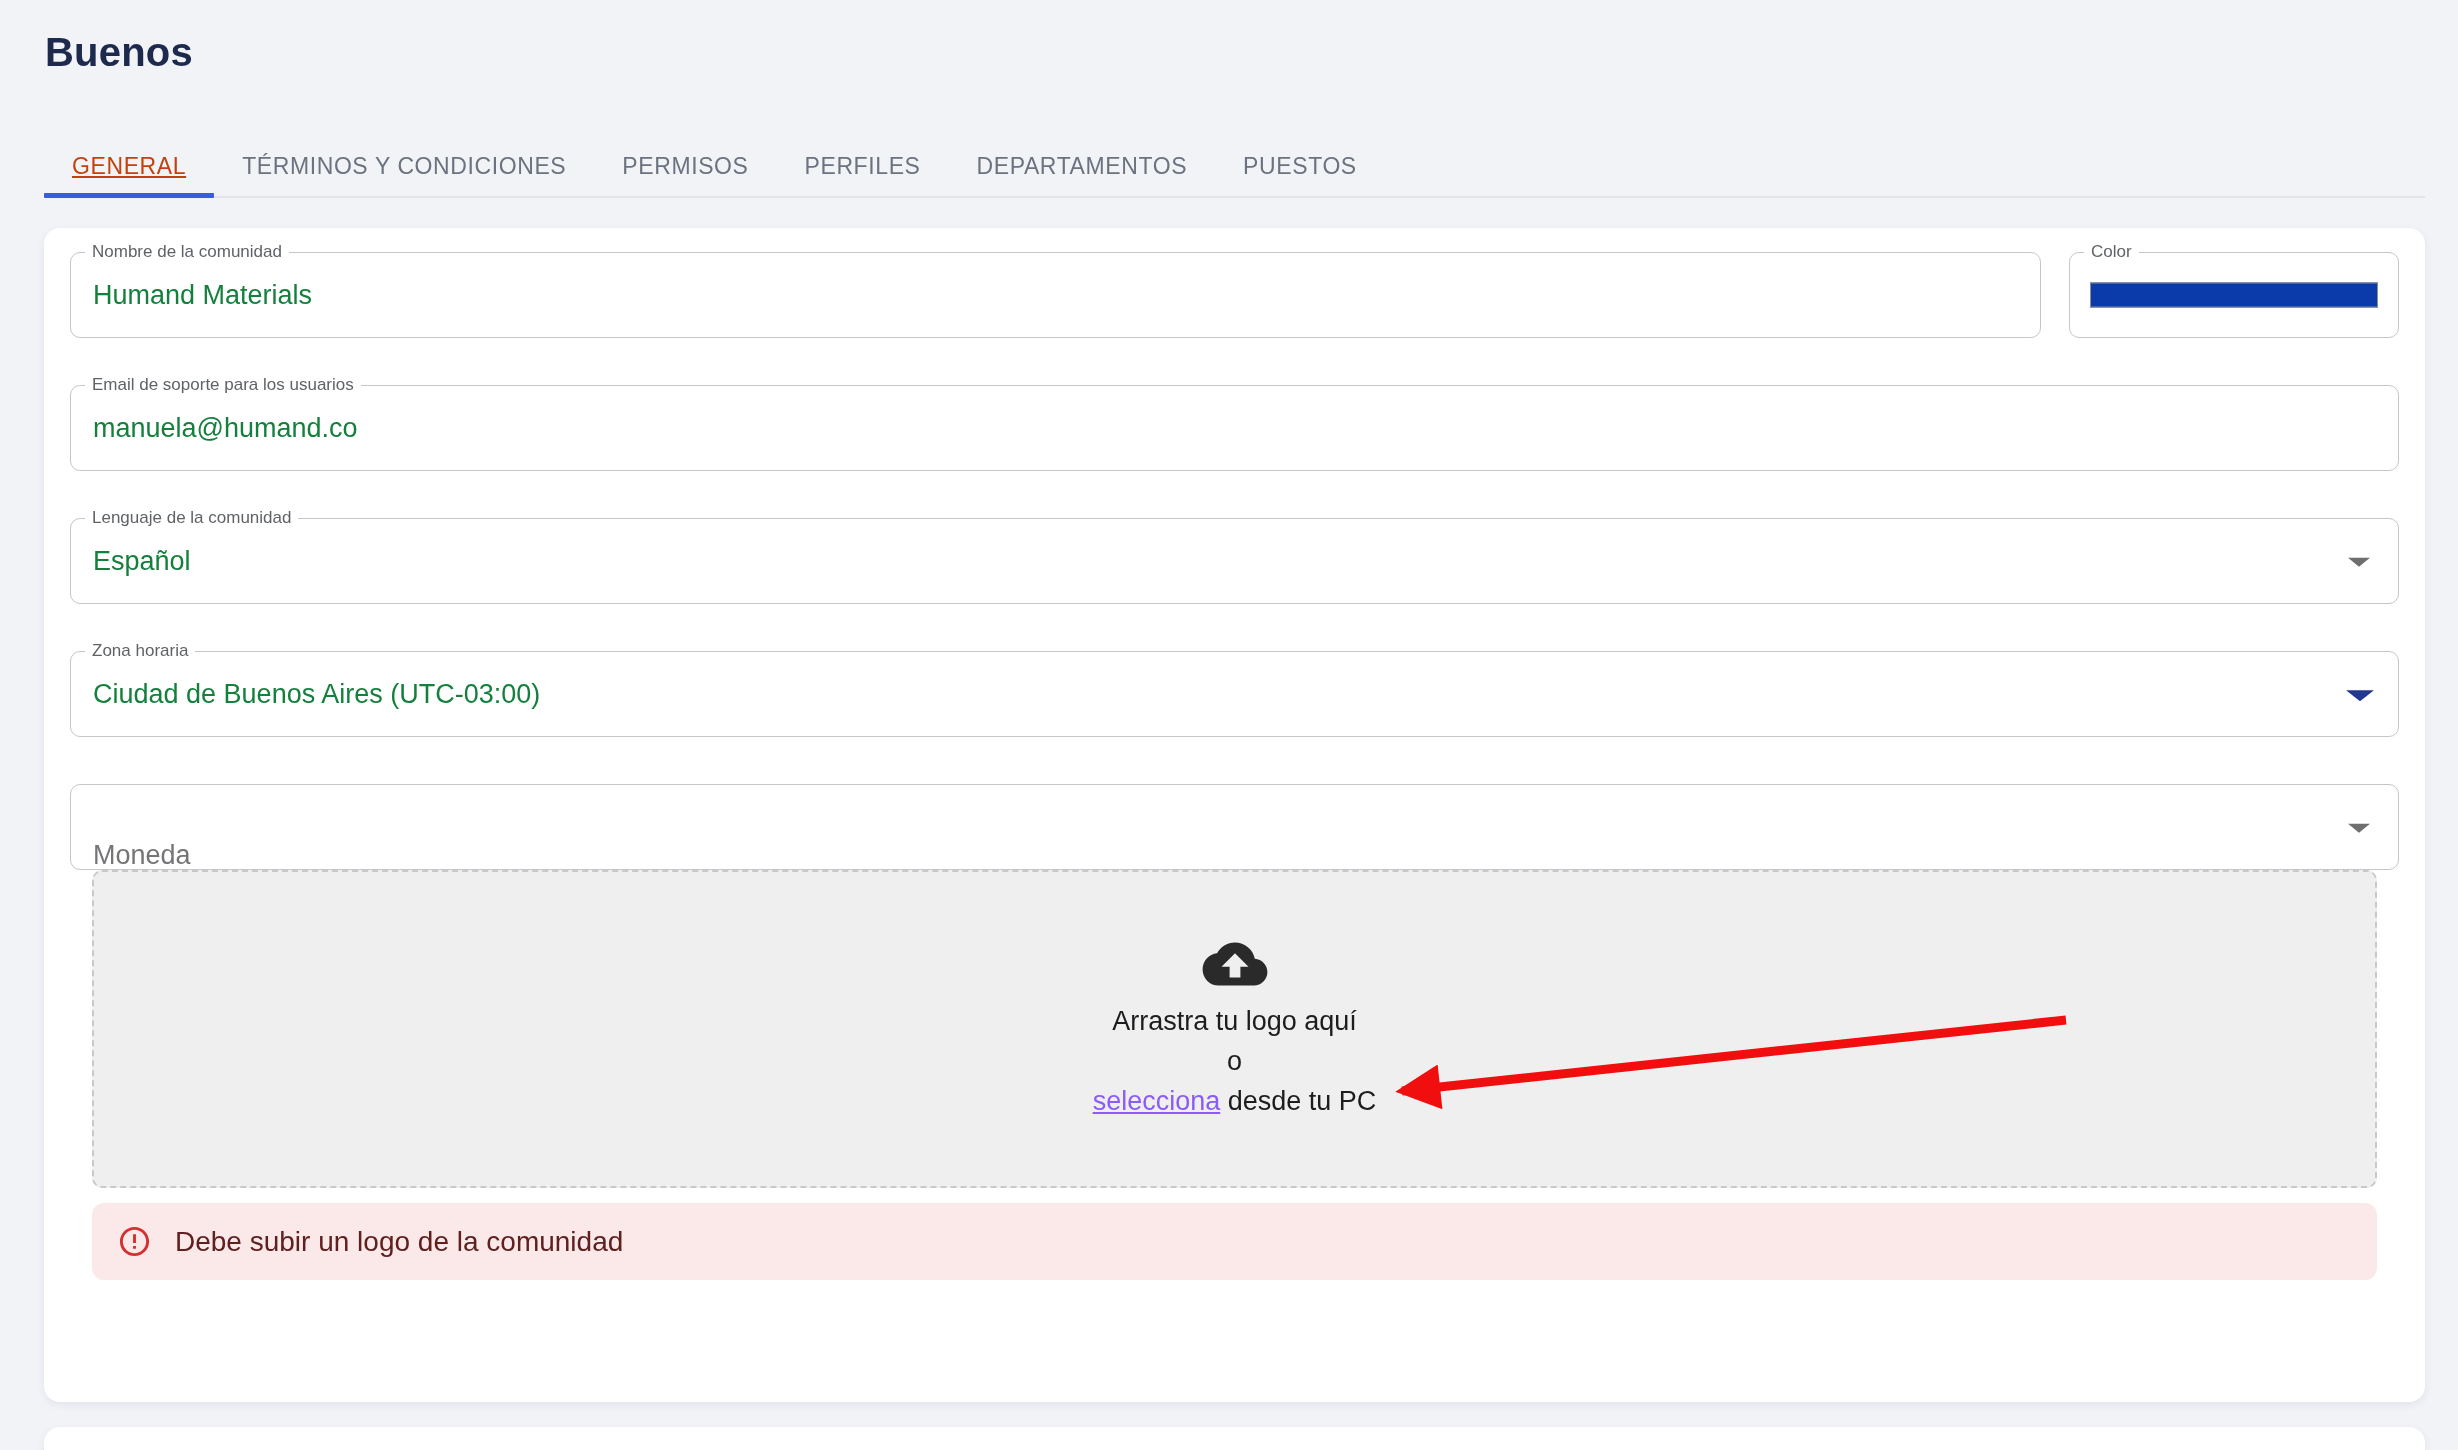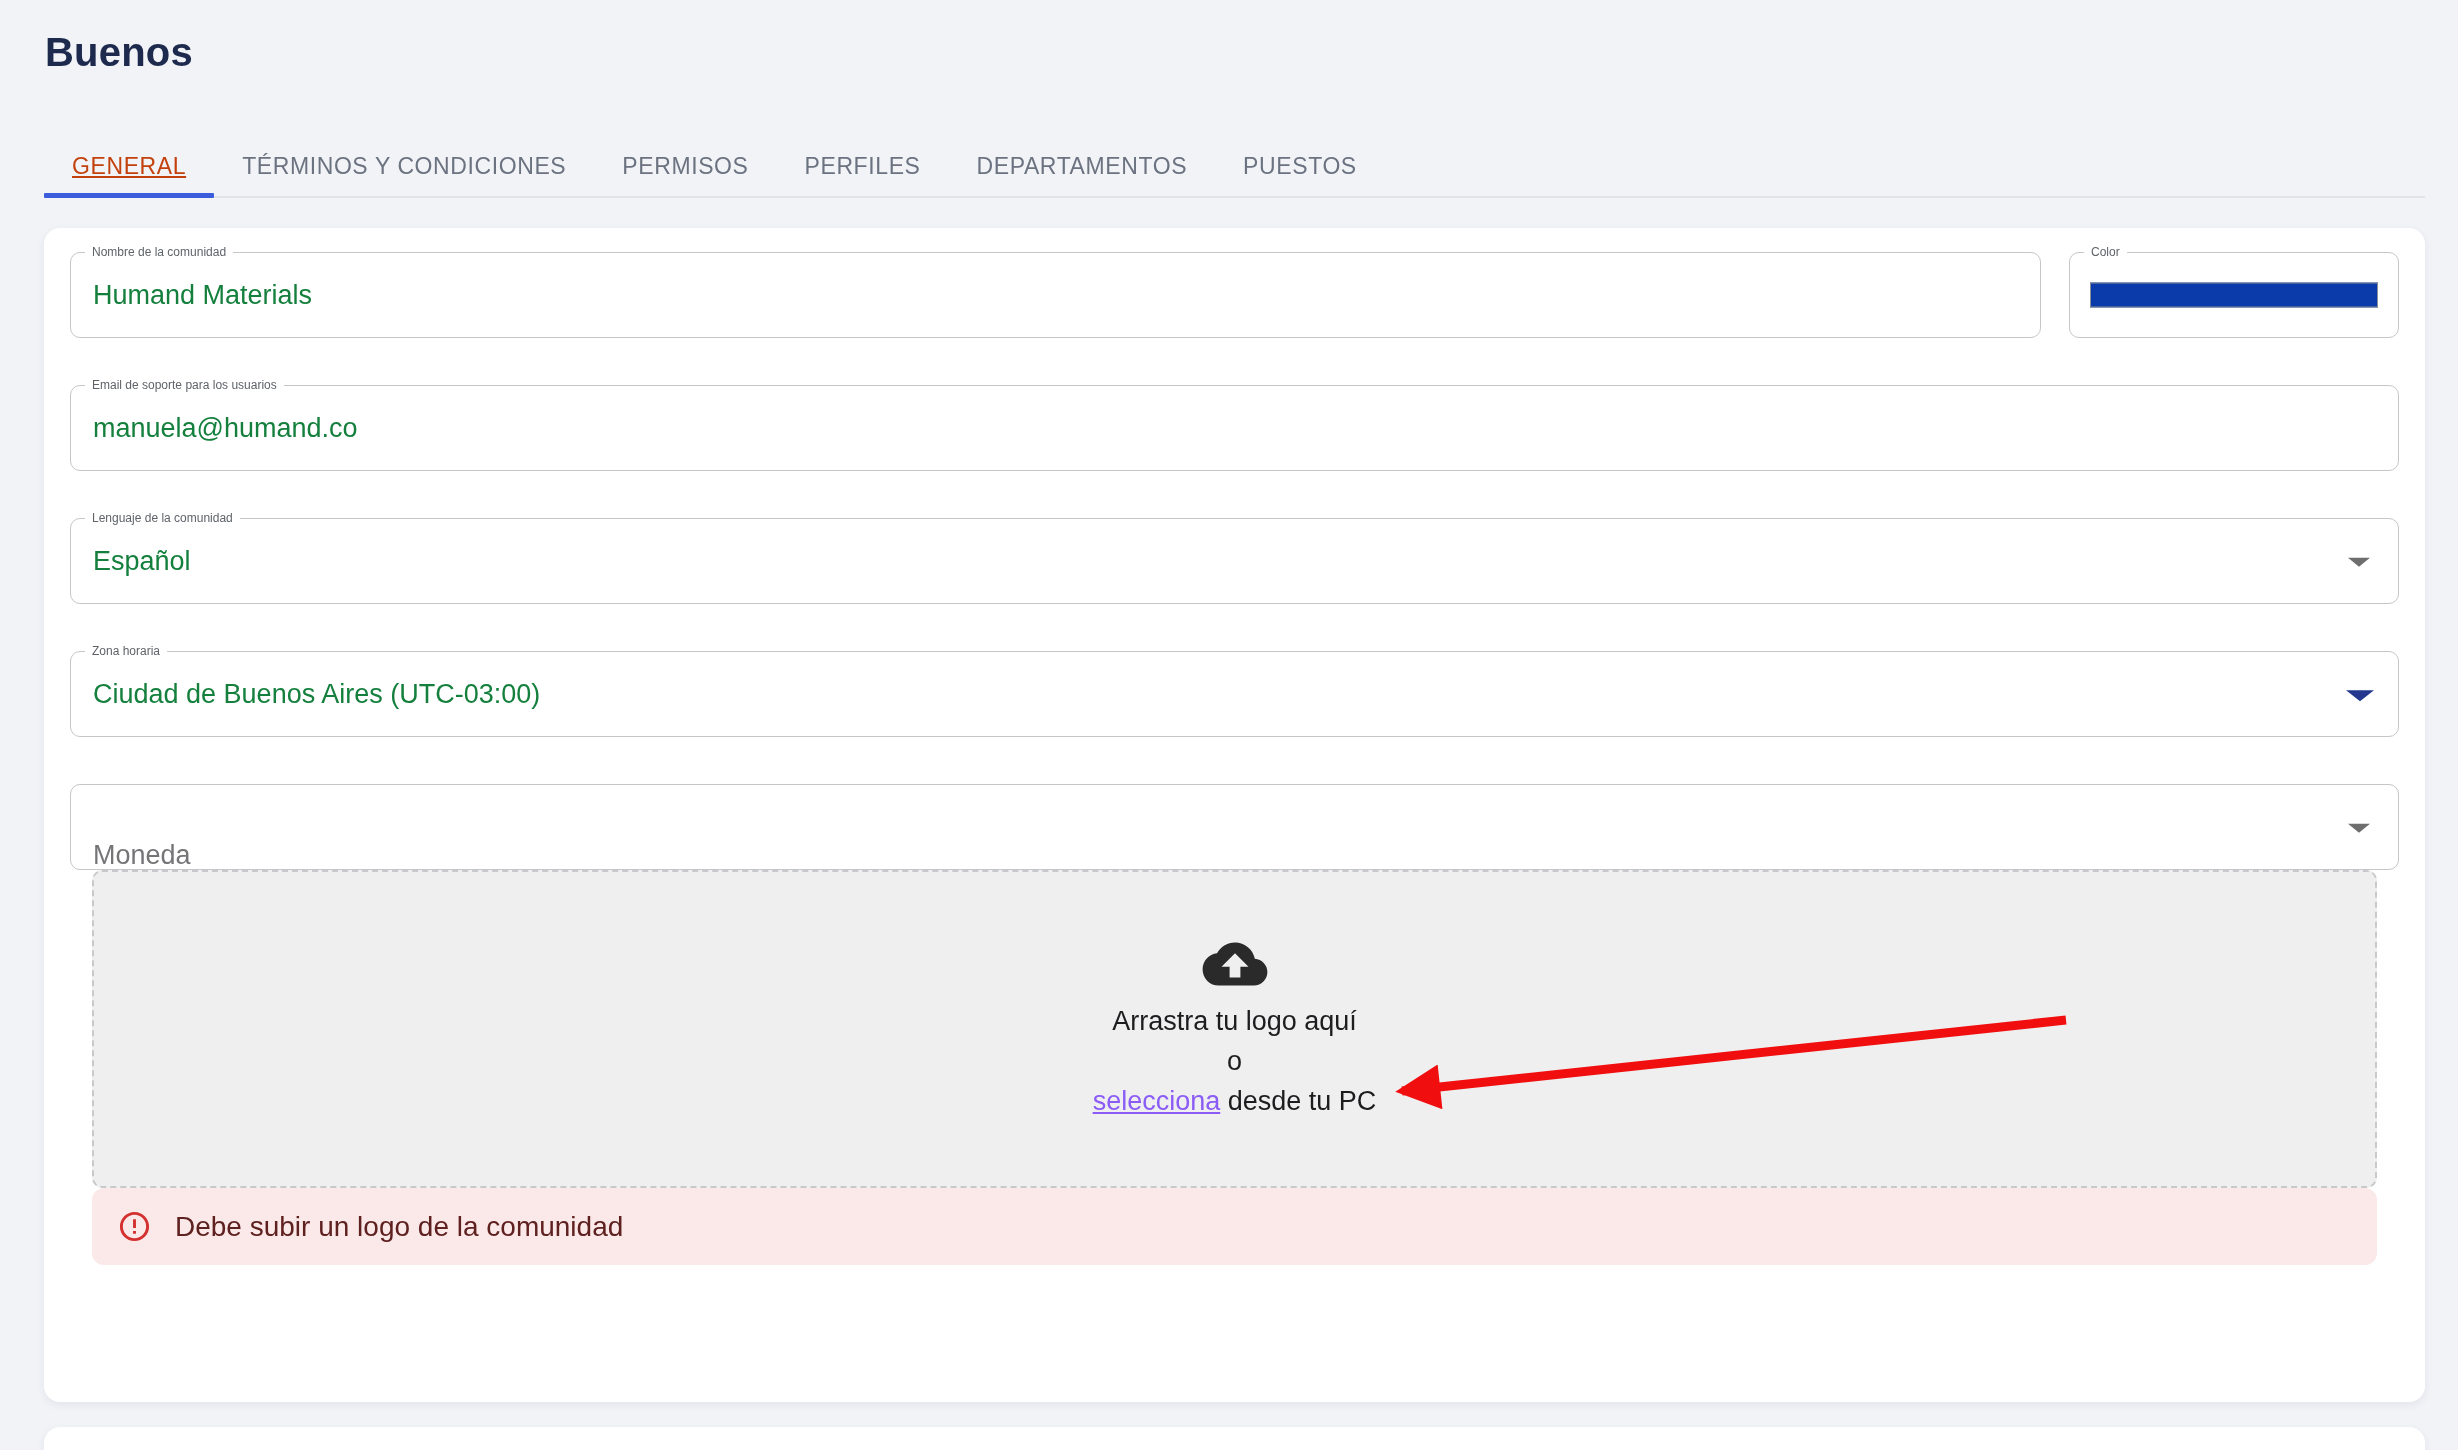--- a/index.html
+++ b/index.html
@@ -47,21 +47,21 @@
   .frow { display:flex; gap:28px; margin-bottom:47px; }
   .tfield {
     position:relative; height:86px;
     border:1px solid #c4c6ca; border-radius:10px; background:#fff;
   }
   .tfield.grow { flex:1 1 auto; }
   .tfield.colorw { flex:0 0 330px; }
   .flabel {
     position:absolute; top:-12px; left:14px;
     background:#fff; padding:0 7px;
-    font-size:12px; color:#5f6368; line-height:22px; white-space:nowrap;
+    font-size:17px; color:#5f6368; line-height:22px; white-space:nowrap;
   }
   .fvalue {
     position:absolute; left:22px; top:50%; transform:translateY(-50%);
     font-size:27px; color:#15803d; white-space:nowrap;
   }
   .fvalue.placeholder { color:#757578;margin-top:28px; }
   .caret {
     position:absolute; top:50%; right:28px; transform:translateY(-35%);
     width:0; height:0;
     border-left:11px solid transparent; border-right:11px solid transparent;
@@ -81,21 +81,21 @@
   .dropzone {
     height:318px;
     background:#efeff0;
     border:2px dashed #c8c9cb; border-radius:10px;
     display:flex; flex-direction:column; align-items:center; justify-content:center;
   }
   .cloud-icon { width:68px; height:54px; margin-bottom:10px; }
   .dz-line { font-size:27px; color:#1d1d1f; line-height:40px; text-align:center; }
   .dz-link { color:#8b5cf6; text-decoration:underline; cursor:pointer; }
   .alert {
-    height:77px;
+    margin-top:15px; height:77px;
     background:#fbe9e9; border-radius:12px;
     display:flex; align-items:center;
     padding-left:25px;
   }
   .error-icon { width:35px; height:35px; flex:0 0 auto; }
   .alert-text { margin-left:23px; font-size:28px; color:#5f2120; }
   
   .annotation {
     position:absolute; left:0; top:0; width:2458px; height:1450px;
     pointer-events:none;

